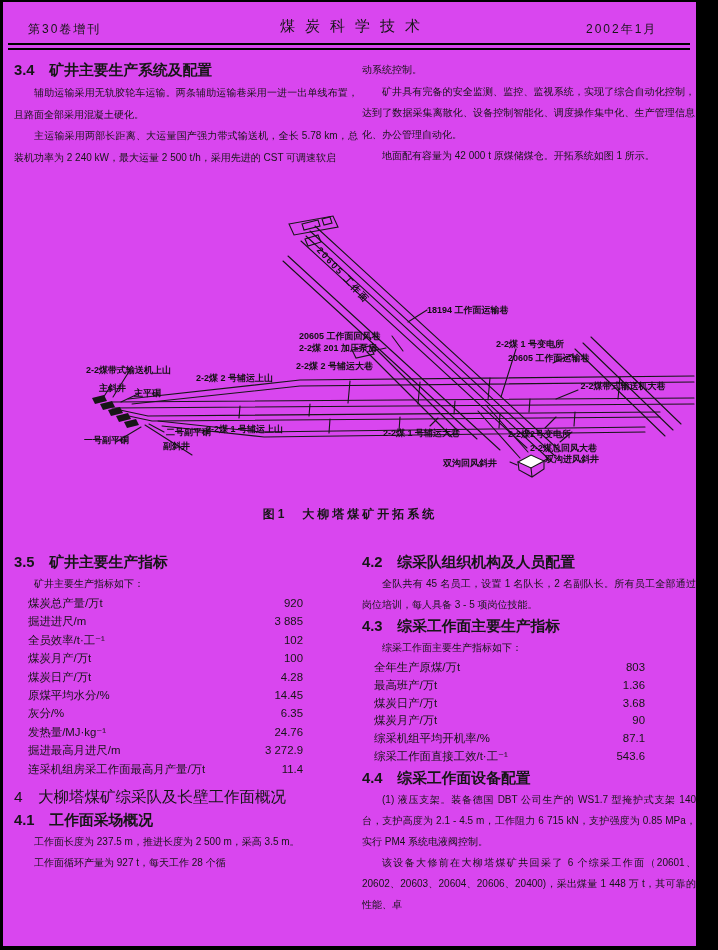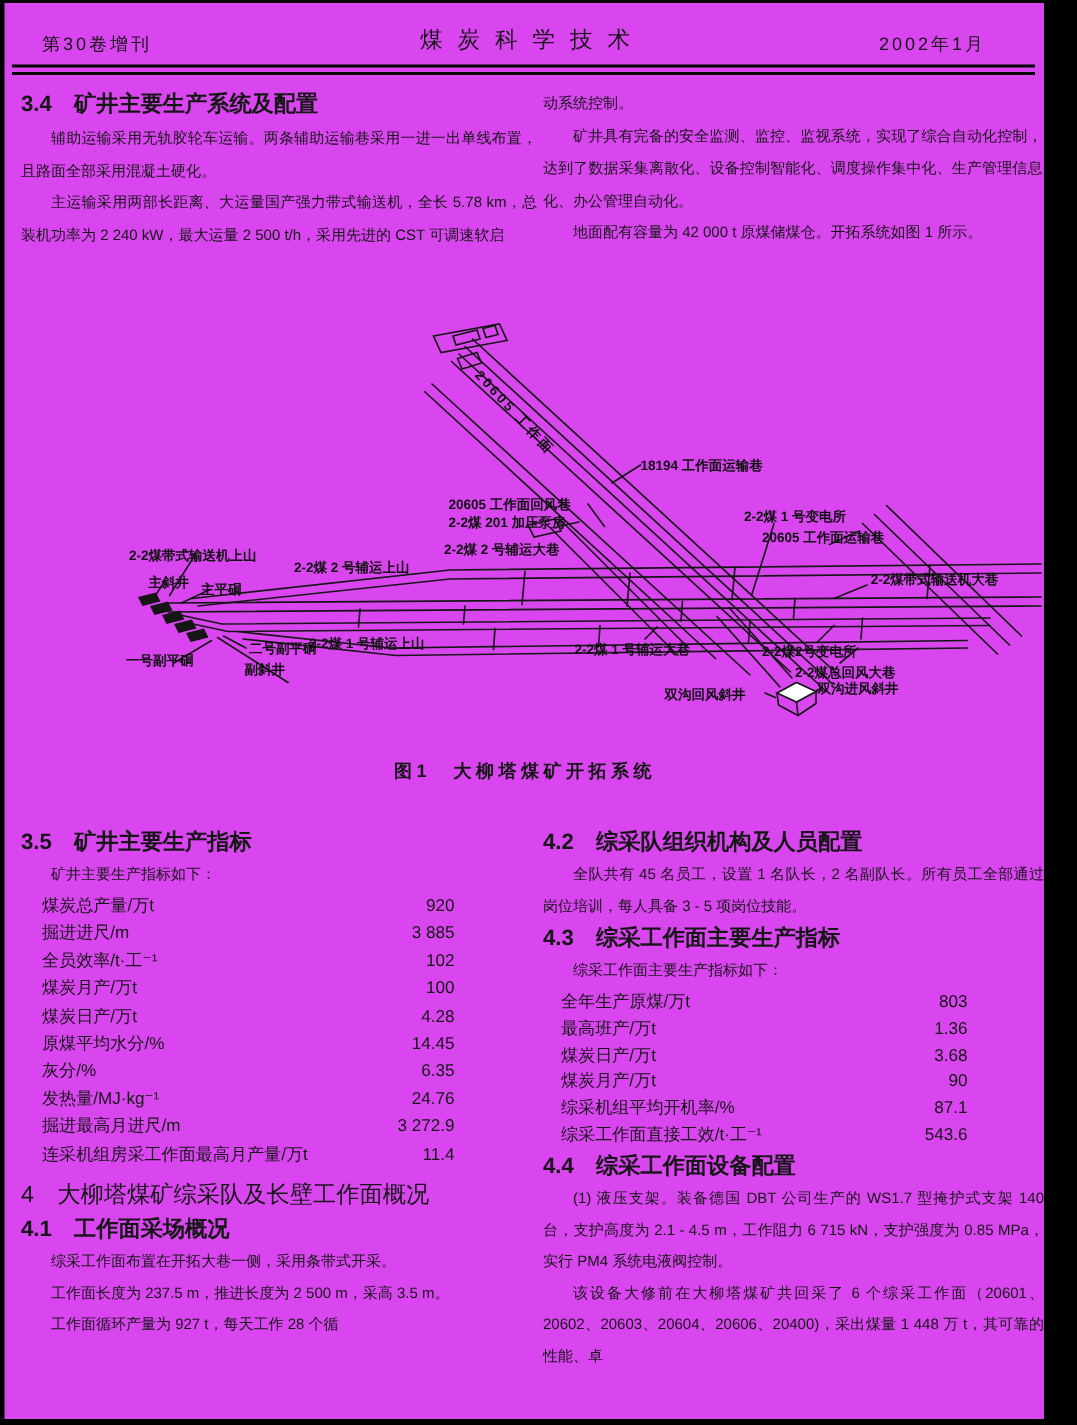--- a/index.html
+++ b/index.html
@@ -228,21 +228,20 @@
           <span class="ilabel">掘进最高月进尺/m</span>
           <span class="ival">3 272.9</span>
         </div>
       <div class="irow">
           <span class="ilabel">连采机组房采工作面最高月产量/万t</span>
           <span class="ival">11.4</span>
         </div>
     </div>
     <div class="h2">4　大柳塔煤矿综采队及长壁工作面概况</div>
     <div class="h3">4.1　工作面采场概况</div>
-    <p>综采工作面布置在开拓大巷一侧，采用条带式开采。</p>
     <p>工作面长度为 237.5 m，推进长度为 2 500 m，采高 3.5 m。</p>
     <p>工作面循环产量为 927 t，每天工作 28 个循</p>
   </div>
 
   <div class="col" id="col-rb">
     <div class="h3">4.2　综采队组织机构及人员配置</div>
     <p>全队共有 45 名员工，设置 1 名队长，2 名副队长。所有员工全部通过岗位培训，每人具备 3 - 5 项岗位技能。</p>
     <div class="h3">4.3　综采工作面主要生产指标</div>
     <p>综采工作面主要生产指标如下：</p>
     <div class="irows">

